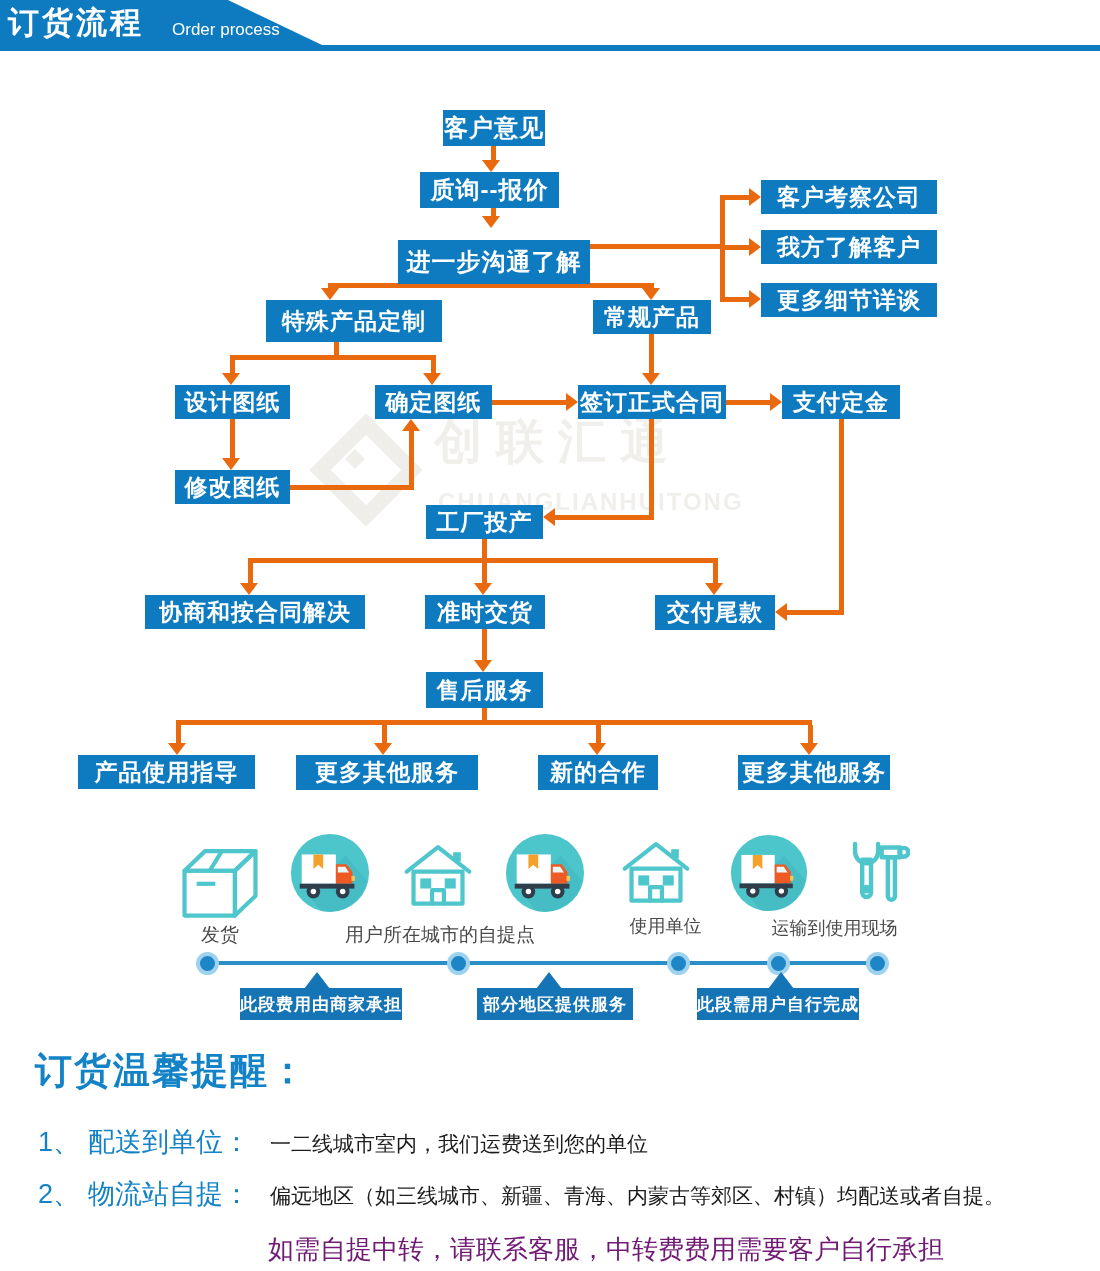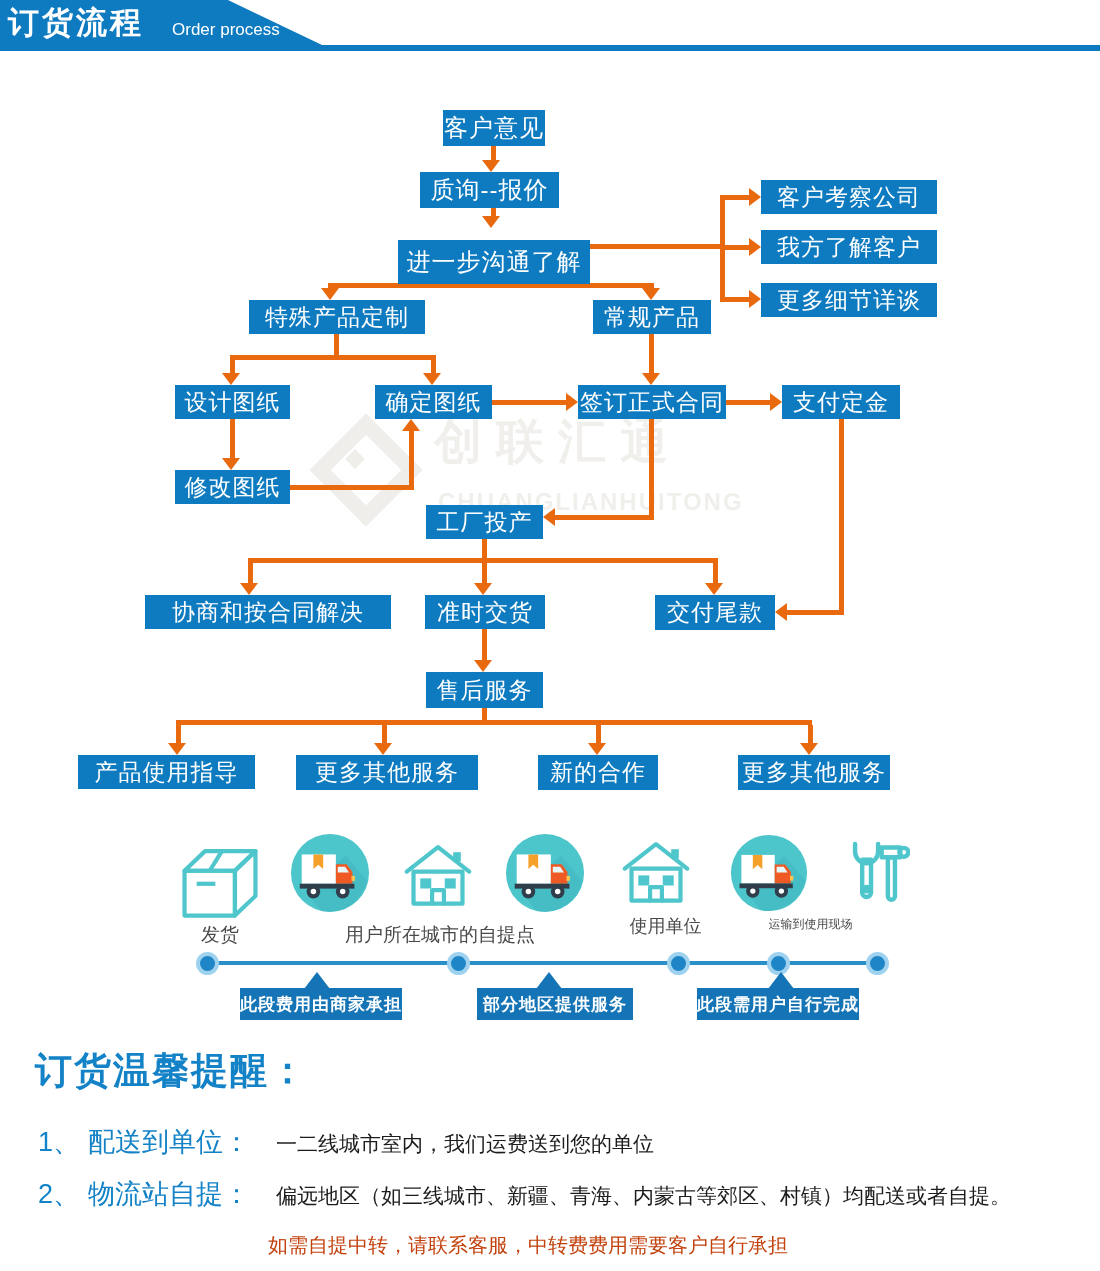--- a/index.html
+++ b/index.html
@@ -12,21 +12,21 @@
   .t-cn{position:absolute;left:8px;top:2px;font-size:31px;font-weight:bold;color:#fff;letter-spacing:3px;}
   .t-en{position:absolute;left:172px;top:20px;font-size:17px;color:#fff;}
   .banner-bar{position:absolute;left:0;top:45px;width:1100px;height:6px;background:var(--b);}
   
   .wm{position:absolute;left:312px;top:412px;width:460px;height:110px;z-index:0;}
   .wm-mark{position:absolute;left:14px;top:18px;width:50px;height:50px;border:15px solid #f0eeea;transform:rotate(45deg);}
   .wm-mark-inner{position:absolute;left:36px;top:40px;width:14px;height:14px;background:#f0eeea;transform:rotate(45deg);}
   .wm-cn{position:absolute;left:122px;top:-2px;font-size:48px;font-weight:bold;letter-spacing:14px;color:#f1efeb;white-space:nowrap;}
   .wm-en{position:absolute;left:126px;top:76px;font-size:24px;font-weight:bold;letter-spacing:2px;color:#f1efeb;white-space:nowrap;}
   
-  .n{position:absolute;background:var(--b);color:#fff;font-weight:normal;font-size:23px;
+  .n{position:absolute;background:var(--b);color:#fff;font-weight:bold;font-size:23px;
      display:flex;align-items:center;justify-content:center;letter-spacing:1px;white-space:nowrap;z-index:2;}
   .n.big{font-size:24px;}
   
   .hl,.vl{position:absolute;background:var(--o);z-index:1;}
   .ah{position:absolute;width:0;height:0;z-index:1;}
   .ad{border-left:9px solid transparent;border-right:9px solid transparent;border-top:12px solid var(--o);}
   .au{border-left:9px solid transparent;border-right:9px solid transparent;border-bottom:12px solid var(--o);}
   .ar{border-top:9px solid transparent;border-bottom:9px solid transparent;border-left:12px solid var(--o);}
   .al{border-top:9px solid transparent;border-bottom:9px solid transparent;border-right:12px solid var(--o);}
   
@@ -36,23 +36,23 @@
   .tl-line{position:absolute;left:207px;top:961px;width:670px;height:4px;background:#2a8fc7;z-index:1;}
   .tl-dot{position:absolute;top:952px;width:15px;height:15px;border-radius:50%;background:#1e86c6;border:4px solid #9fd2ee;z-index:2;}
   .co-box{position:absolute;top:988px;height:32px;background:var(--callout);color:#fff;font-size:17px;font-weight:bold;
           display:flex;align-items:center;justify-content:center;letter-spacing:1px;z-index:2;white-space:nowrap;}
   .co-tri{position:absolute;top:972px;width:0;height:0;border-left:13px solid transparent;border-right:13px solid transparent;
           border-bottom:17px solid var(--callout);z-index:2;}
   
   .notice-head{position:absolute;left:35px;top:1046px;font-size:37px;font-weight:bold;color:var(--accent);letter-spacing:2px;}
   .notice-item{position:absolute;left:38px;display:flex;align-items:baseline;white-space:nowrap;}
   .ni-num{font-size:27px;color:var(--accent);margin-right:8px;}
-  .ni-label{font-size:27px;color:var(--accent);margin-right:26px;}
+  .ni-label{font-size:27px;color:var(--accent);margin-right:20px;}
   .ni-text{font-size:21px;color:#1c1c1c;}
-  .notice-foot{position:absolute;left:268px;top:1232px;font-size:20px;color:#c2410c;white-space:nowrap;}
+  .notice-foot{position:absolute;left:268px;top:1232px;font-size:26px;color:#701a75;white-space:nowrap;}
 </style>
 </head>
 <body>
 
 <div id="root">
 
   <svg width="0" height="0" style="position:absolute" aria-hidden="true">
     <defs>
       <symbol id="sym-truck" viewBox="0 0 84 84">
         <circle cx="42" cy="42" r="40" fill="#4cc5cb"></circle>
@@ -112,29 +112,29 @@
     <div class="wm-cn">创联汇通</div>
     <div class="wm-en">CHUANGLIANHUITONG</div>
   </div>
 
   <div class="n big" style="left:443px;top:110px;width:102px;height:36px">客户意见</div>
   <div class="n big" style="left:420px;top:172px;width:139px;height:36px">质询--报价</div>
   <div class="n big" style="left:398px;top:240px;width:192px;height:44px">进一步沟通了解</div>
   <div class="n" style="left:761px;top:180px;width:176px;height:34px">客户考察公司</div>
   <div class="n" style="left:761px;top:230px;width:176px;height:34px">我方了解客户</div>
   <div class="n" style="left:761px;top:283px;width:176px;height:34px">更多细节详谈</div>
-  <div class="n" style="left:249px;top:300px;width:176px;height:34px">特殊产品定制</div>
+  <div class="n" style="left:266px;top:300px;width:176px;height:42px">特殊产品定制</div>
   <div class="n" style="left:593px;top:300px;width:118px;height:34px">常规产品</div>
   <div class="n" style="left:175px;top:385px;width:115px;height:34px">设计图纸</div>
   <div class="n" style="left:375px;top:385px;width:117px;height:34px">确定图纸</div>
   <div class="n" style="left:578px;top:385px;width:148px;height:34px">签订正式合同</div>
   <div class="n" style="left:782px;top:385px;width:118px;height:34px">支付定金</div>
   <div class="n" style="left:175px;top:470px;width:115px;height:34px">修改图纸</div>
   <div class="n" style="left:426px;top:505px;width:117px;height:34px">工厂投产</div>
-  <div class="n" style="left:145px;top:595px;width:246px;height:34px">协商和按合同解决</div>
+  <div class="n" style="left:145px;top:595px;width:220px;height:34px">协商和按合同解决</div>
   <div class="n" style="left:425px;top:595px;width:120px;height:34px">准时交货</div>
   <div class="n" style="left:655px;top:595px;width:120px;height:35px">交付尾款</div>
   <div class="n" style="left:426px;top:672px;width:117px;height:36px">售后服务</div>
   <div class="n" style="left:78px;top:755px;width:177px;height:34px">产品使用指导</div>
   <div class="n" style="left:296px;top:755px;width:182px;height:35px">更多其他服务</div>
   <div class="n" style="left:538px;top:755px;width:120px;height:35px">新的合作</div>
   <div class="n" style="left:738px;top:755px;width:152px;height:35px">更多其他服务</div>
 
   <div class="vl" style="left:491px;top:146px;width:5px;height:16px"></div>
   <div class="ah ad" style="left:482px;top:160px"></div>
@@ -229,21 +229,21 @@
   <svg class="ic" style="left:729px;top:833px;width:80px;height:80px">
       <use href="#sym-truck"></use>
     </svg>
   <svg class="ic" style="left:848px;top:836px;width:62px;height:76px">
       <use href="#sym-tools"></use>
     </svg>
 
   <div class="ic-label" style="left:170px;top:922px;width:100px">发货</div>
   <div class="ic-label" style="left:340px;top:922px;width:200px">用户所在城市的自提点</div>
   <div class="ic-label" style="left:618px;top:914px;width:95px;font-size:18px">使用单位</div>
-  <div class="ic-label" style="left:728px;top:916px;width:165px;font-size:12px">运输到使用现场</div>
+  <div class="ic-label" style="left:752px;top:916px;width:165px;font-size:18px">运输到使用现场</div>
 
   <div class="tl-line"></div>
   <div class="tl-dot" style="left:196px"></div>
   <div class="tl-dot" style="left:447px"></div>
   <div class="tl-dot" style="left:667px"></div>
   <div class="tl-dot" style="left:767px"></div>
   <div class="tl-dot" style="left:866px"></div>
 
   <div class="co-tri" style="left:304px"></div>
   <div class="co-box" style="left:240px;width:162px">此段费用由商家承担</div>

